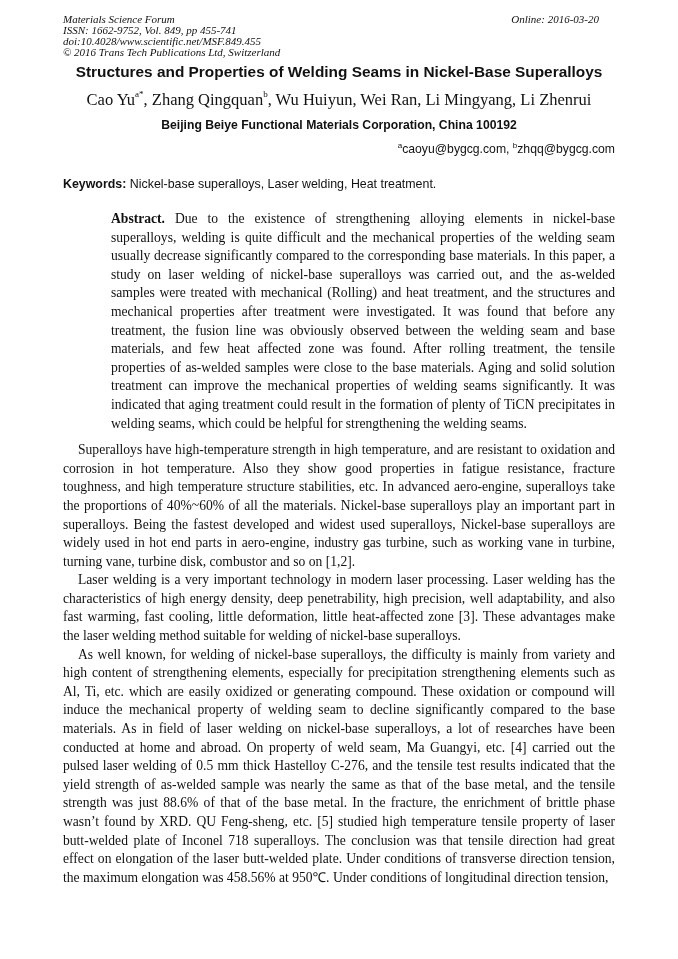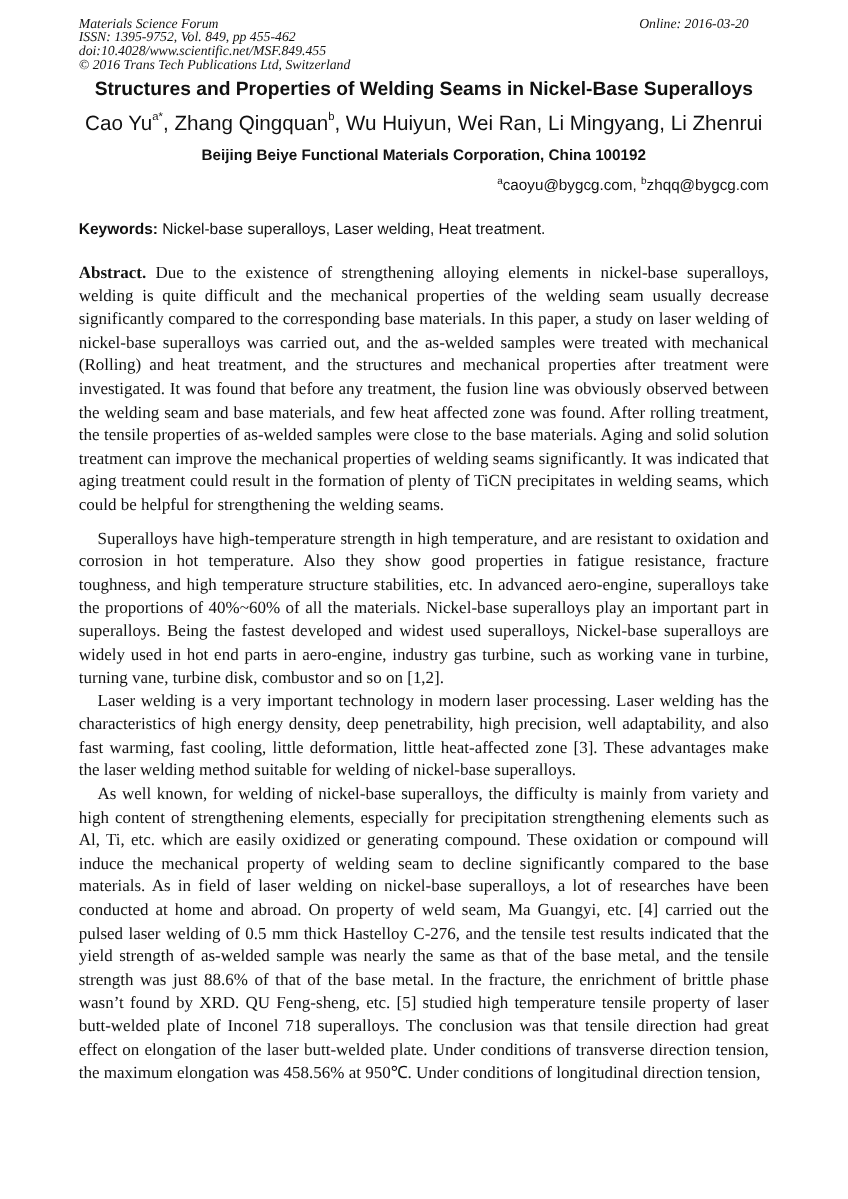--- a/index.html
+++ b/index.html
@@ -2,44 +2,44 @@
 <html><head>
 <meta charset="utf-8">
 <style>
   html, body { margin: 0; padding: 0; background: #ffffff; }
   body { width: 678px; height: 959px; position: relative; overflow: hidden; color: #111; }
   .page { position: absolute; left: 63px; top: 14px; width: 552px; }
   .hdr { font-family: "Liberation Serif", serif; font-style: italic; font-size: 11px; line-height: 11px; position: relative; }
   .hdr-left div { white-space: nowrap; }
   .hdr-right { position: absolute; right: 16px; top: 0; white-space: nowrap; }
   .title { font-family: "Liberation Sans", sans-serif; font-weight: bold; font-size: 15.4px; text-align: center; margin-top: 5px; white-space: nowrap; letter-spacing: 0; }
-  .authors { font-family: Liberation Sans, sans-serif; font-size: 16.5px; text-align: center; margin-top: 9px; white-space: nowrap; }
+  .authors { font-family: Liberation Serif, serif; font-size: 16.5px; text-align: center; margin-top: 9px; white-space: nowrap; }
   .authors sup { font-size: 9px; vertical-align: 8px; line-height: 0; }
   .affil { font-family: "Liberation Sans", sans-serif; font-size: 12.2px; text-align: center; margin-top: 8px; white-space: nowrap; font-weight: bold; }
   .emails { font-family: "Liberation Sans", sans-serif; font-size: 12.2px; text-align: right; margin-top: 10px; white-space: nowrap; }
   .emails sup { font-size: 8px; vertical-align: 5px; line-height: 0; }
   .keywords { font-family: Liberation Sans, sans-serif; font-size: 12.4px; margin-top: 21px; white-space: nowrap; }
   .keywords b { font-weight: bold; }
   .body-text { font-family: "Liberation Serif", serif; font-size: 13.6px; line-height: 18.6px; text-align: justify; }
-  .abstract { margin-top: 19px; }
+  .abstract { margin-top: 19px; margin-left: 48px; }
   .abstract b { font-weight: bold; }
   .section-head { font-family: "Liberation Serif", serif; font-weight: bold; font-size: 13.6px; margin-top: 18px; line-height: 18.6px; }
   .para { text-indent: 15px; margin: 0; }
   .first-para { margin-top: 8px; }
   p { margin: 0; }
 </style>
 </head>
 <body>
 
 <div class="page">
 
   <div class="hdr">
     <div class="hdr-left">
       <div>Materials Science Forum</div>
-      <div>ISSN: 1395-9752, Vol. 849, pp 455-462</div>
+      <div>ISSN: 1662-9752, Vol. 849, pp 455-741</div>
       <div>doi:10.4028/www.scientific.net/MSF.849.455</div>
       <div>© 2016 Trans Tech Publications Ltd, Switzerland</div>
     </div>
     <div class="hdr-right">Online: 2016-03-20</div>
   </div>
 
   <div class="title">Structures and Properties of Welding Seams in Nickel-Base Superalloys</div>
 
   <div class="authors">
     <span>Cao Yu</span><sup>a*</sup><span>, </span><span>Zhang Qingquan</span><sup>b</sup><span>, </span><span>Wu Huiyun</span><span>, </span><span>Wei Ran</span><span>, </span><span>Li Mingyang</span><span>, </span><span>Li Zhenrui</span>

